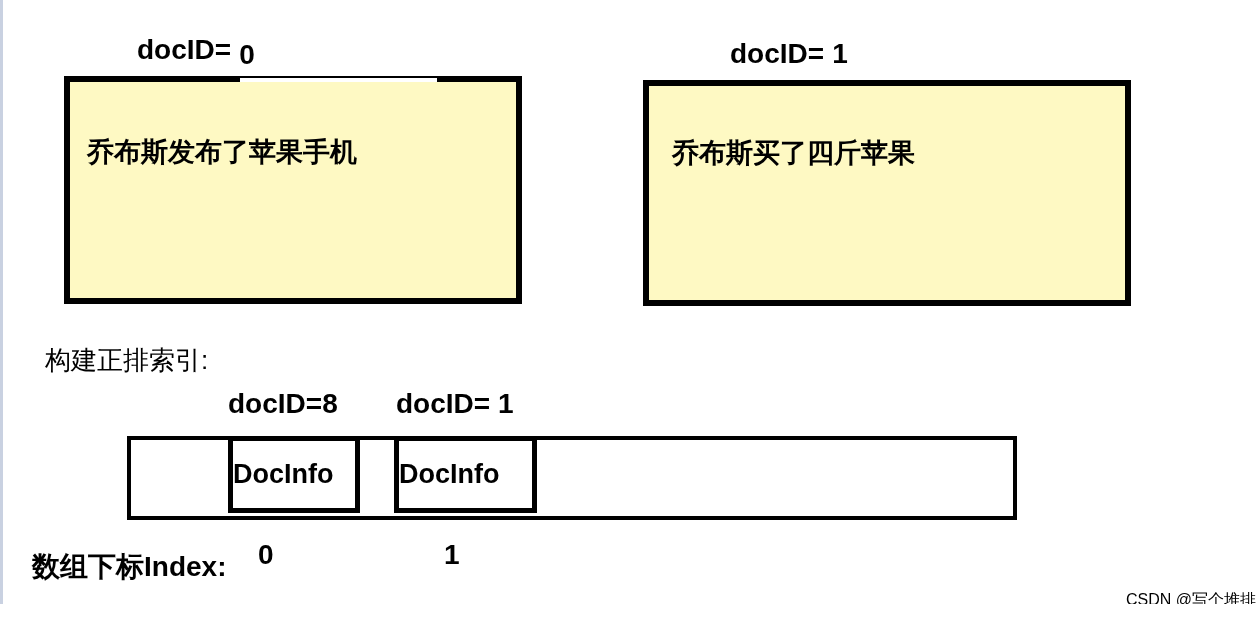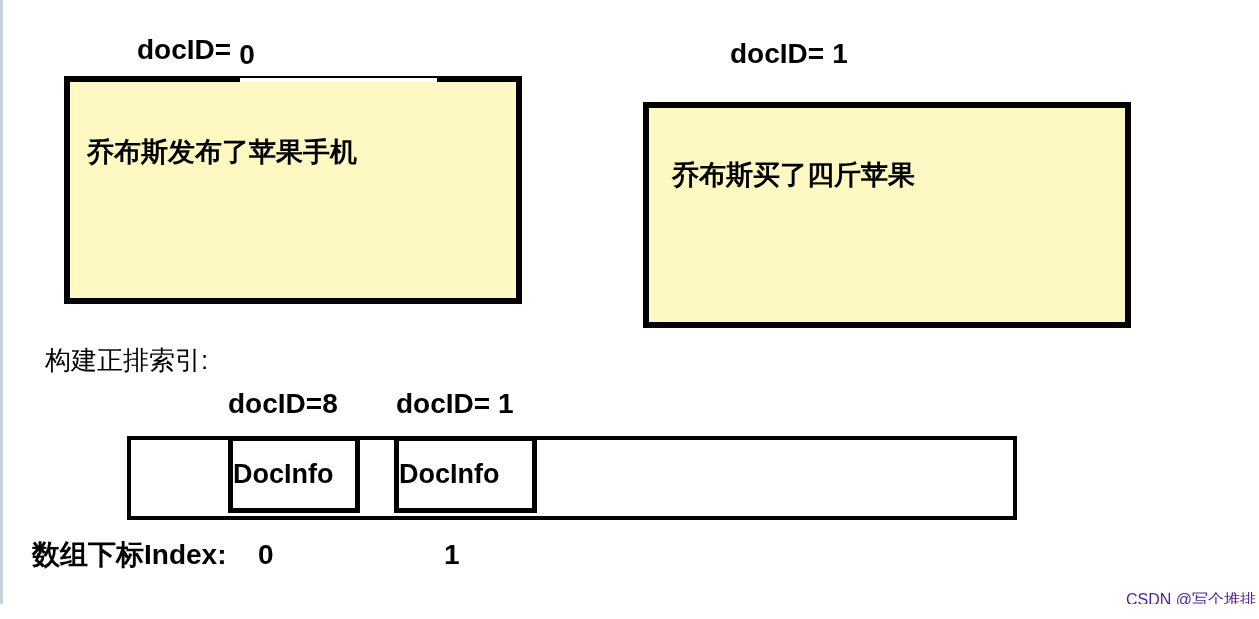--- a/index.html
+++ b/index.html
@@ -74,34 +74,35 @@
     justify-content: flex-start;
     font-size: 27px;
     font-weight: bold;
   }
   .index-caption {
     position: absolute;
     font-size: 28px;
     font-weight: bold;
     line-height: 1;
     white-space: nowrap;
+    margin-top: 12px;
   }
   .index-num {
     position: absolute;
     font-size: 28px;
     font-weight: bold;
     line-height: 1;
   }
   .watermark {
     position: absolute;
     top: 590px;
     right: 3px;
     font-size: 16px;
     font-weight: normal;
-    color: #4c1d95;
+    color: #000000;
     line-height: 1.2;
     white-space: nowrap;
   }
 </style>
 </head>
 <body>
 
 <div class="canvas">
 
   <div class="edge-stripe"></div>
@@ -110,21 +111,21 @@
     <span>docID=</span><span class="id-num drop">0</span>
   </div>
   <div class="doc-box" style="left:64px; top:76px; width:458px; height:228px;">
     <div class="doc-content" style="left:17px; top:55px;">乔布斯发布了苹果手机</div>
   </div>
   <div class="border-notch" style="left:240px; top:78px; width:197px; height:4px;"></div>
 
   <div class="doc-label" style="left:730px; top:40px;">
     <span>docID=</span><span class="id-num">1</span>
   </div>
-  <div class="doc-box" style="left:643px; top:80px; width:488px; height:226px;margin-top:22px;">
+  <div class="doc-box" style="left:643px; top:80px; width:488px; height:226px;">
     <div class="doc-content" style="left:23px; top:52px;">乔布斯买了四斤苹果</div>
   </div>
 
   <div class="section-title" style="left:45px; top:346px;">构建正排索引:</div>
 
   <div class="slot-label" style="left:228px; top:390px;">docID=8</div>
   <div class="slot-label" style="left:396px; top:390px;">docID= 1</div>
 
   <div class="array-outer" style="left:127px; top:436px; width:890px; height:84px;"></div>
   <div class="array-cell" style="left:228px; top:436px; width:132px; height:77px;">

